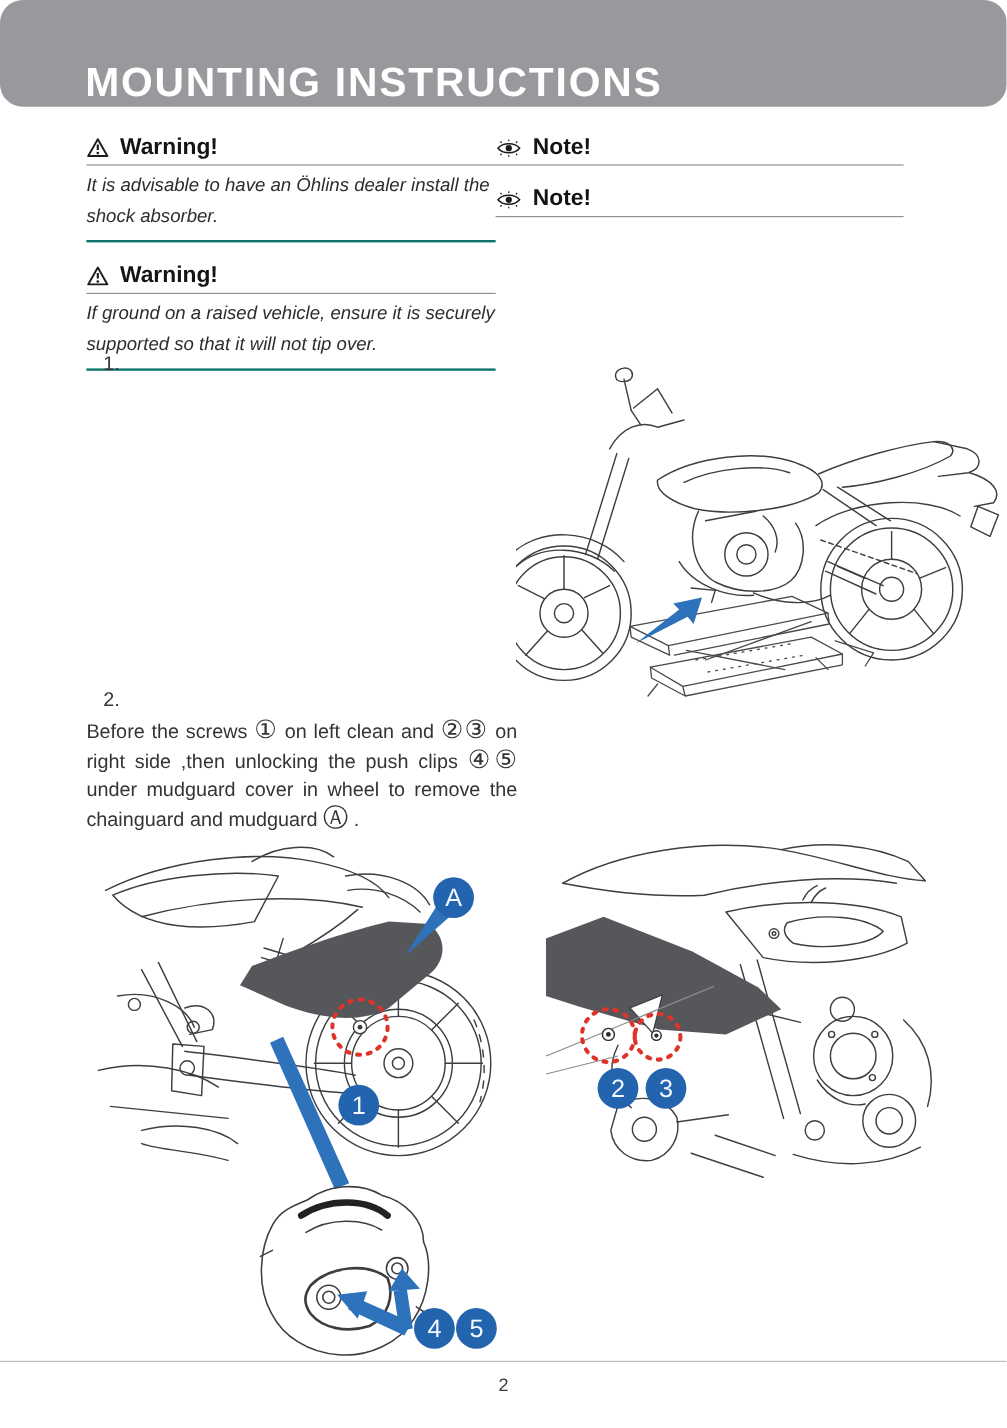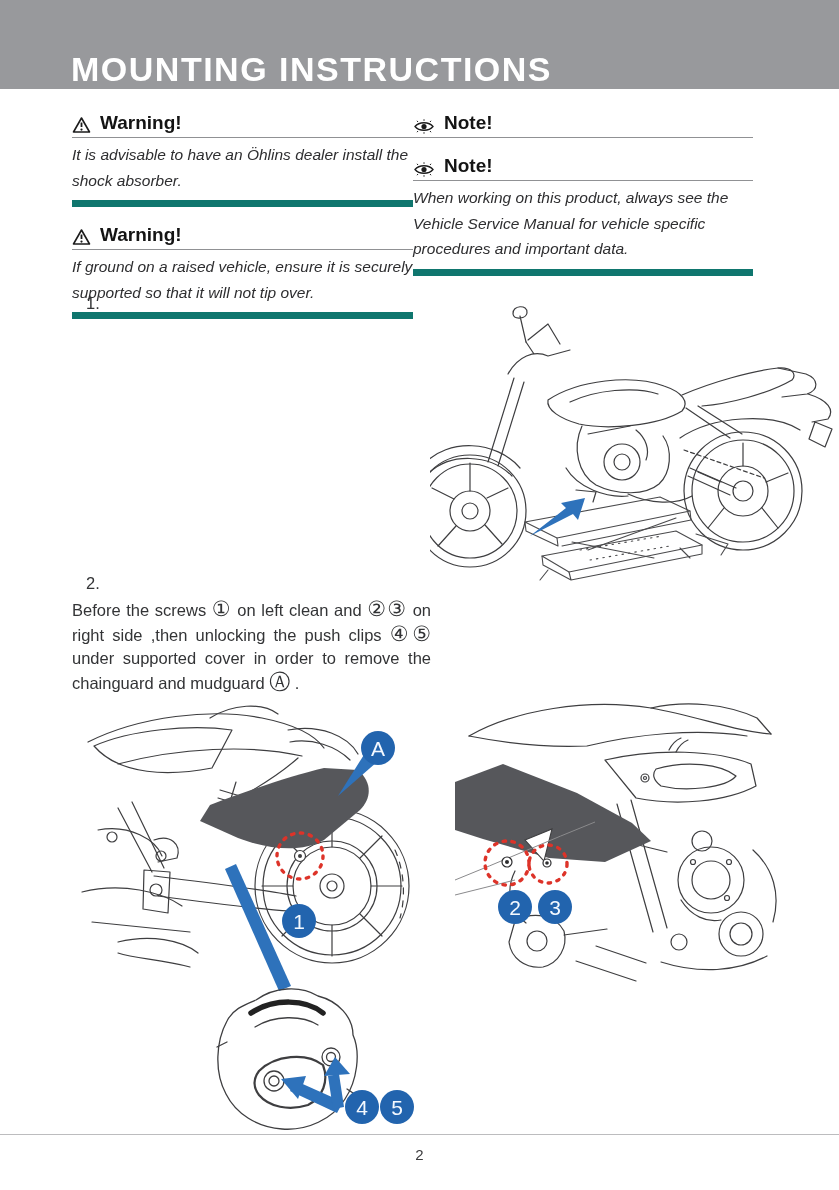--- a/index.html
+++ b/index.html
@@ -1,33 +1,33 @@
 <!DOCTYPE html>
 <html><head>
 <meta charset="utf-8">
 <style>
   html,body {margin:0; padding:0; background:#ffffff;}
   .page {position:relative; width:839px; height:1190px; background:#fff; overflow:hidden;
          font-family:"Liberation Sans", sans-serif; color:#2a2a2c;}
 
   
-  .banner {position:absolute; left:0; top:0; width:839px; height:89px; background:#98999c;}
+  .banner {position:absolute; left:0; top:0; width:839px; height:89px; background:#98999c;border-radius:19px;}
   .banner .title {position:absolute; left:71px; top:50px; margin:0; font-size:34px; line-height:38px;
                   font-weight:bold; letter-spacing:1.5px; color:#ffffff; white-space:nowrap;}
 
   
   .col {position:absolute; top:112px;}
   .col-left  {left:72px;  width:341px;}
   .col-right {left:413px; width:340px;}
   .notice {margin-bottom:17px;}
-  .notice-head {display:flex; align-items:flex-end; gap:9px; font-size:19px; font-weight:bold;
+  .notice-head {display:flex; align-items:center; gap:9px; font-size:19px; font-weight:bold;
                 color:#141414; padding-bottom:3px; border-bottom:1px solid #909194;}
   .notice-head .nicon {display:inline-flex; align-items:center;}
   .notice-body {font-style:italic; font-size:15.5px; line-height:25.5px; color:#2e2e30;
-                padding:4px 0 7px; border-bottom:7px solid #0f766e; margin:0;}
+                padding:4px 0 7px; border-bottom:2px solid #0f766e; margin:0;}
 
   
   .step {position:absolute; left:72px; width:359px; font-size:16.5px; color:#333436;}
   #step1 {top:294px;}
   #step2 {top:574px;}
   .step-number {margin:0 0 4px 14px;}
   .step-text {text-align:justify; line-height:23px; margin:0;}
   .step-text .circled {font-size:21px; line-height:23px;}
 
   
@@ -107,31 +107,30 @@
       <div class="notice-head">
         <span class="nicon">
           <svg width="22" height="15" viewBox="0 0 22 15">
               <path d="M2 7.5 C6 2.5 16 2.5 20 7.5 C16 12.5 6 12.5 2 7.5 Z" fill="none" stroke="#1c1c1c" stroke-width="1.3"></path>
               <circle cx="11" cy="7.5" r="2.6" fill="#1c1c1c"></circle>
               <path d="M11 1.8 L11 0.3 M5 3 L4 1.8 M17 3 L18 1.8 M11 13.2 L11 14.7 M5 12 L4 13.2 M17 12 L18 13.2" stroke="#1c1c1c" stroke-width="1"></path>
             </svg>
         </span>
         <span>Note!</span>
       </div>
-      <p class="notice-body">When working on this product, always see the Vehicle Service Manual for vehicle specific procedures and important data.</p>
     </div>
   </div>
 
   <div class="step" id="step1">
     <div class="step-number">1.</div>
   </div>
 
   <div class="step" id="step2">
     <div class="step-number">2.</div>
-    <p class="step-text"><span>Before the screws </span><span class="circled">①</span><span> on left clean and </span><span class="circled">②③</span><span> on right side ,then unlocking the push clips </span><span class="circled">④⑤</span><span> under supported cover in order to remove the chainguard and mudguard </span><span class="circled">Ⓐ</span><span> .</span></p>
+    <p class="step-text"><span>Before the screws </span><span class="circled">①</span><span> on left clean and </span><span class="circled">②③</span><span> on right side ,then unlocking the push clips </span><span class="circled">④⑤</span><span> under mudguard cover in wheel to remove the chainguard and mudguard </span><span class="circled">Ⓐ</span><span> .</span></p>
   </div>
 
   <div class="figure" id="figure-stand">
     <svg width="409" height="292" viewBox="0 0 409 292">
       <g fill="none" stroke="#3e3e40" stroke-width="1.2" stroke-linecap="round" stroke-linejoin="round">
         <circle cx="40" cy="213" r="56"></circle>
           <circle cx="40" cy="213" r="47"></circle>
           <circle cx="40" cy="213" r="20"></circle>
           <circle cx="40" cy="213" r="8"></circle>
         <path d="M40 193 L40 165 M26 228 L8 248 M55 227 L72 246 M24 201 L2 190 M57 200 L78 190"></path>

